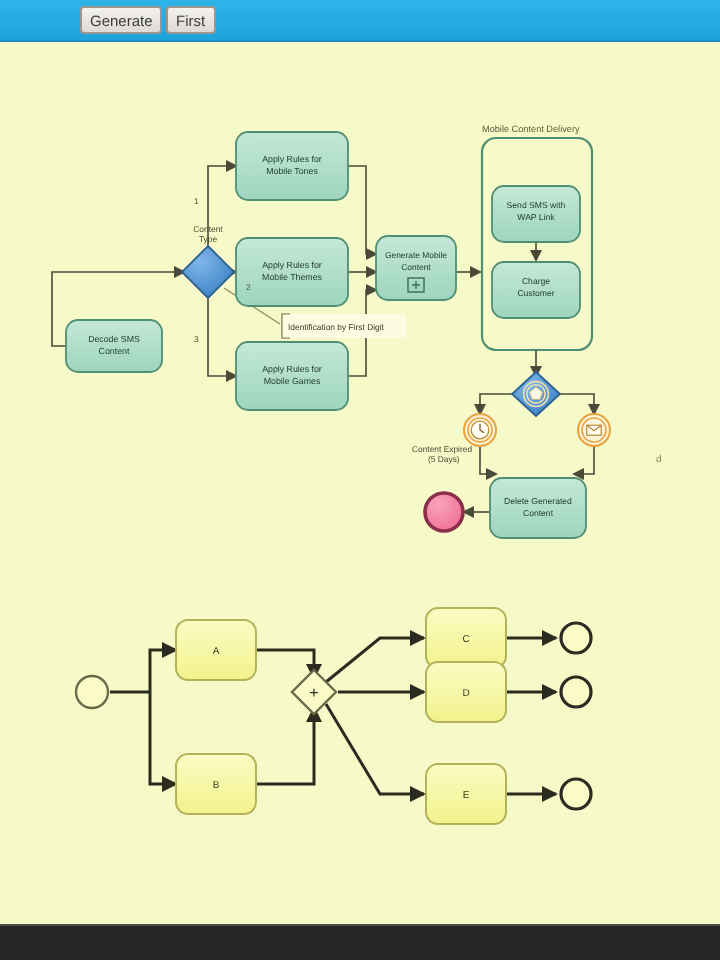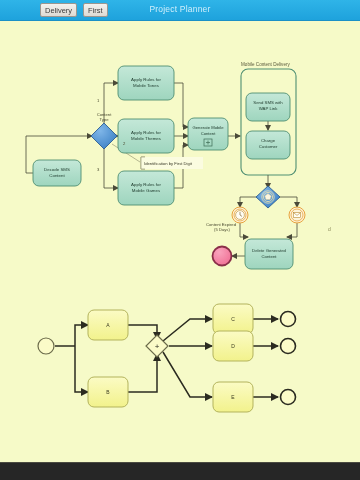--- a/index.html
+++ b/index.html
@@ -67,23 +67,22 @@
     box-sizing: border-box;
   }
   text { font-family: "Liberation Sans", sans-serif; }
 </style>
 </head>
 <body>
 
 <div id="app">
 
   <div id="toolbar">
-    <div class="tbtn" id="btn-documents">Delivery</div>
+    <div class="tbtn" id="btn-documents">Generate</div>
     <div class="tbtn" id="btn-undo">First</div>
-    <div id="app-title">Project Planner</div>
   </div>
 
   <div id="canvas">
     <svg width="360" height="441" viewBox="0 0 360 441" xmlns="http://www.w3.org/2000/svg">
       <defs>
         <marker id="arw" markerWidth="6" markerHeight="6" refX="5" refY="3" orient="auto" markerUnits="userSpaceOnUse">
           <path d="M0,0 L6,3 L0,6 z" fill="#4a4a38"></path>
         </marker>
         <marker id="arwb" markerWidth="8" markerHeight="8" refX="7" refY="4" orient="auto" markerUnits="userSpaceOnUse">
           <path d="M0,0 L8,4 L0,8 z" fill="#2b2b20"></path>

